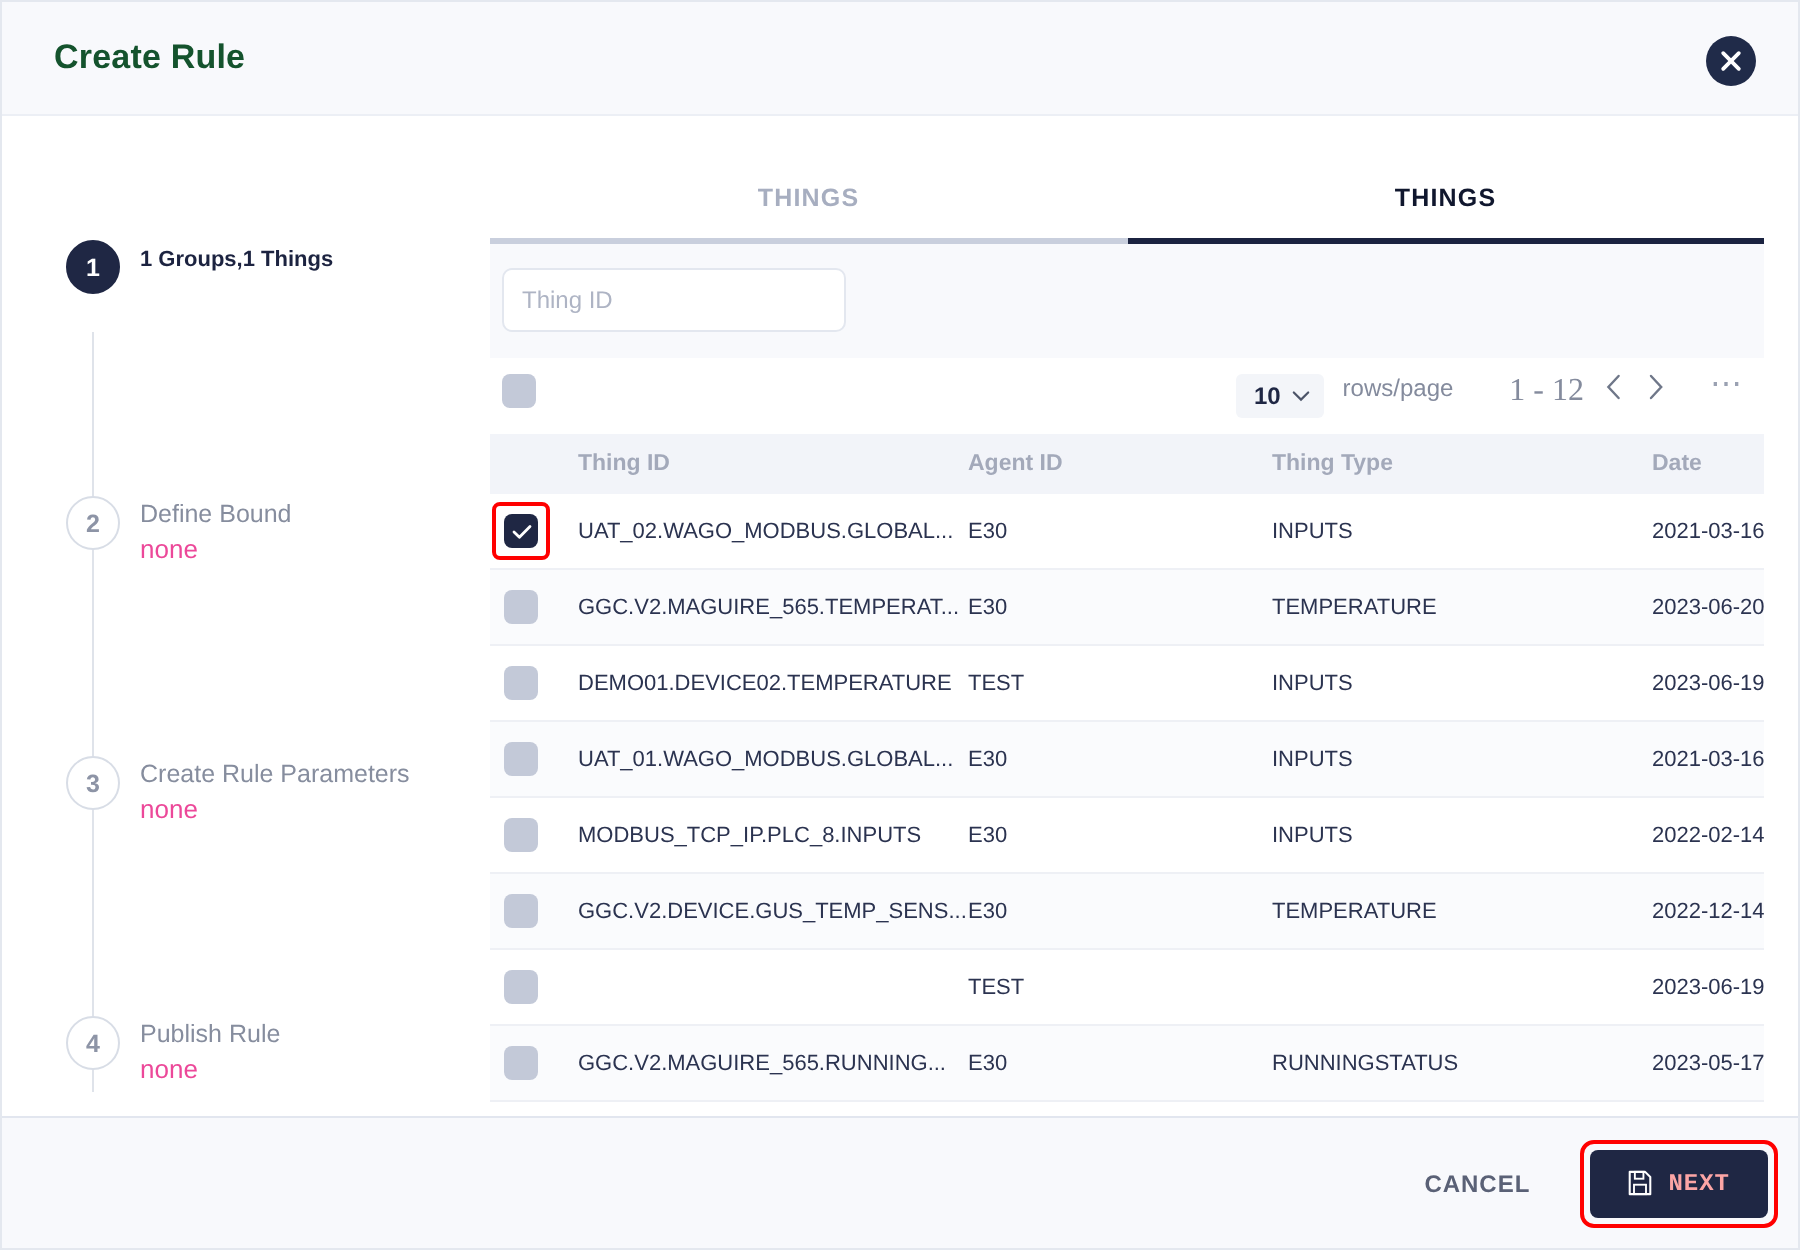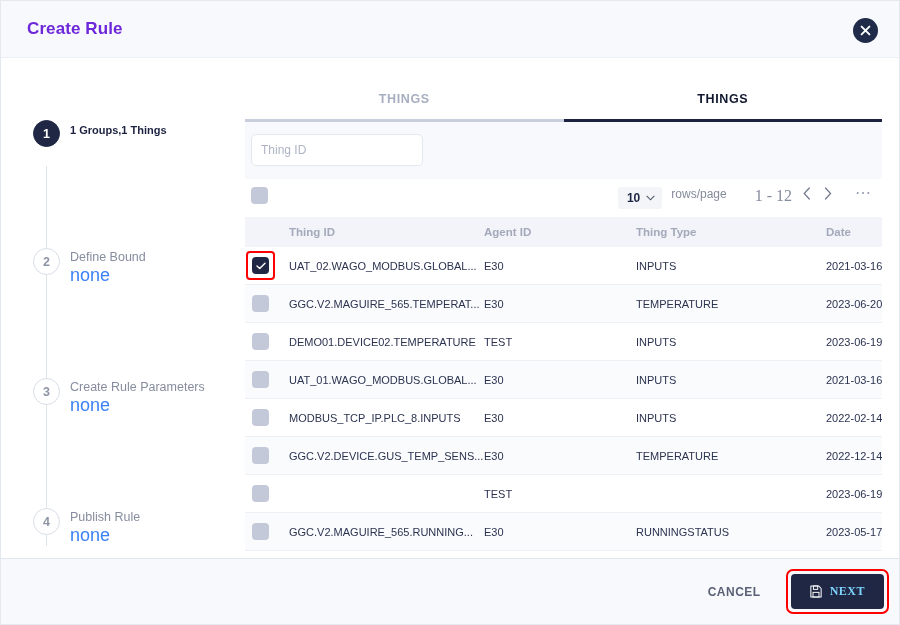--- a/index.html
+++ b/index.html
@@ -20,21 +20,21 @@
   .dlg-header {
     height: 57px; min-height: 57px;
     background: #f8f9fc;
     border-bottom: 1px solid #eceff5;
     display: flex; align-items: center;
     padding: 0 26px;
     position: relative;
   }
   .dlg-title {
     font-size: 17px; font-weight: bold;
-    color: #6d28d9; letter-spacing: .1px;
+    color: #14532d; letter-spacing: .1px;
   }
   .close-btn {
     position: absolute; right: 21px; top: 17px;
     width: 25px; height: 25px; border-radius: 50%;
     background: #202b49;
     display: flex; align-items: center; justify-content: center;
     cursor: pointer;
   }
   .close-btn svg { display: block; }
   
@@ -71,21 +71,21 @@
   }
   .step.active .step-num {
     background: #1f2744; color: #ffffff; border-color: #1f2744;
   }
   .step-txt { margin-left: 10px; padding-top: 1px; }
   .step-label {
     font-size: 12.5px; color: #868d9e; line-height: 17px;
     white-space: nowrap;
   }
   .step-sub {
-    font-size: 18px; color: #3b82f6; line-height: 18px;
+    font-size: 13px; color: #ec4899; line-height: 18px;
     white-space: nowrap;
   }
   .step.active .step-label { color: #1c2340; font-weight: bold; font-size: 12.5px; }
   .step.active .step-sub  { color: #1c2340; font-weight: bold; font-size: 11px; text-align: right; }
   
   .panel {
     flex: 1; display: flex; flex-direction: column;
     padding: 20px 17px 0 4px;
     min-width: 0;
   }
@@ -219,26 +219,26 @@
   }
   .next-wrap { position: relative; }
   .next-wrap::after {
     content: ""; position: absolute;
     left: -5px; top: -5px; right: -5px; bottom: -5px;
     border: 2.5px solid #ff0000; border-radius: 7px;
     pointer-events: none;
   }
   .btn-next {
     background: #1f2744; border: none; border-radius: 4px;
-    color: #7dd3fc; font-size: 12px; font-weight: bold;
+    color: #fca5a5; font-size: 12px; font-weight: bold;
     letter-spacing: .5px;
     padding: 10px 19px;
     display: flex; align-items: center; gap: 8px;
     cursor: pointer;
-    font-family: Liberation Serif, serif;
+    font-family: Liberation Mono, monospace;
   }
 </style>
 </head>
 <body>
 
 <div class="dialog">
 
   <div class="dlg-header">
     <div class="dlg-title">Create Rule</div>
     <div class="close-btn">

